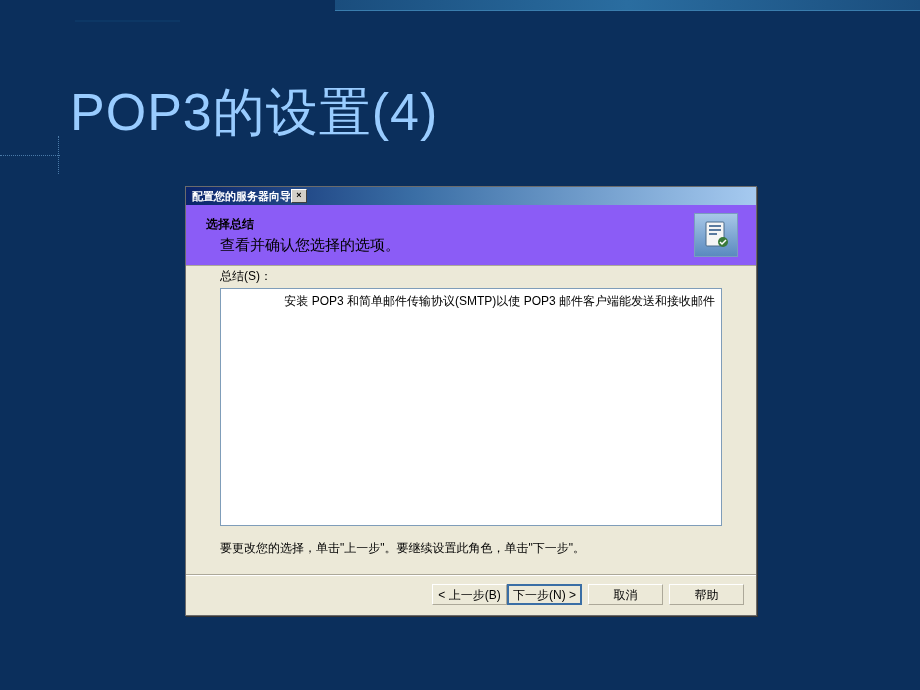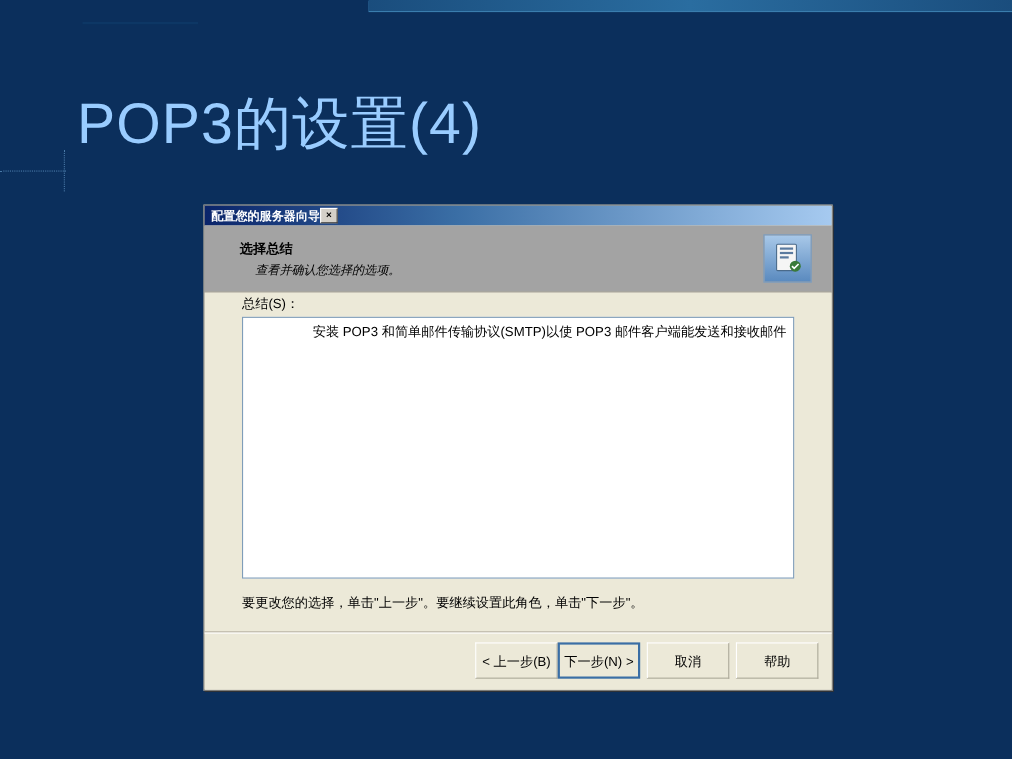--- a/index.html
+++ b/index.html
@@ -73,30 +73,30 @@
       border-bottom-color: #404040;
       font-size: 9px;
       line-height: 10px;
       text-align: center;
       color: #000;
       font-family: Arial, sans-serif;
       font-weight: bold;
       cursor: pointer;
     }
     .header-panel {
-      background: #a3a3a3;
+      background: #8b5cf6;
       border-bottom: 1px solid #aca899;
-      padding: 8px 14px 8px 32px;
+      padding: 8px 14px 8px 20px;
       display: flex;
       align-items: center;
       justify-content: flex-start;
     }
     .header-text { flex: 1; }
     .header-title { font-weight: bold; font-size: 12px; margin-bottom: 3px; }
-    .header-sub { font-size: 11px; padding-left: 14px; font-style: italic; }
+    .header-sub { font-size: 15px; padding-left: 14px; }
     .header-icon {
       width: 44px; height: 44px;
       background: linear-gradient(to bottom, #a8c8e8, #5a8abf);
       border: 1px solid #7a9cbf;
       display: flex;
       align-items: center;
       justify-content: center;
       margin-right: 4px;
     }
     .header-icon svg { width: 26px; height: 30px; }
@@ -129,21 +129,21 @@
       border-top: 1px solid #fff;
       box-shadow: 0 -1px 0 #aca899;
       padding: 8px 12px 10px 12px;
       display: flex;
       justify-content: flex-end;
       gap: 6px;
       background: #ece9d8;
     }
     .wiz-btn {
       width: 75px;
-      height: 33px;
+      height: 21px;
       background: #ece9d8;
       border: 1px solid #aca899;
       border-top-color: #fff;
       border-left-color: #fff;
       font-size: 12px;
       font-family: "SimSun", sans-serif;
       cursor: pointer;
       padding: 0;
       line-height: 18px;
     }

